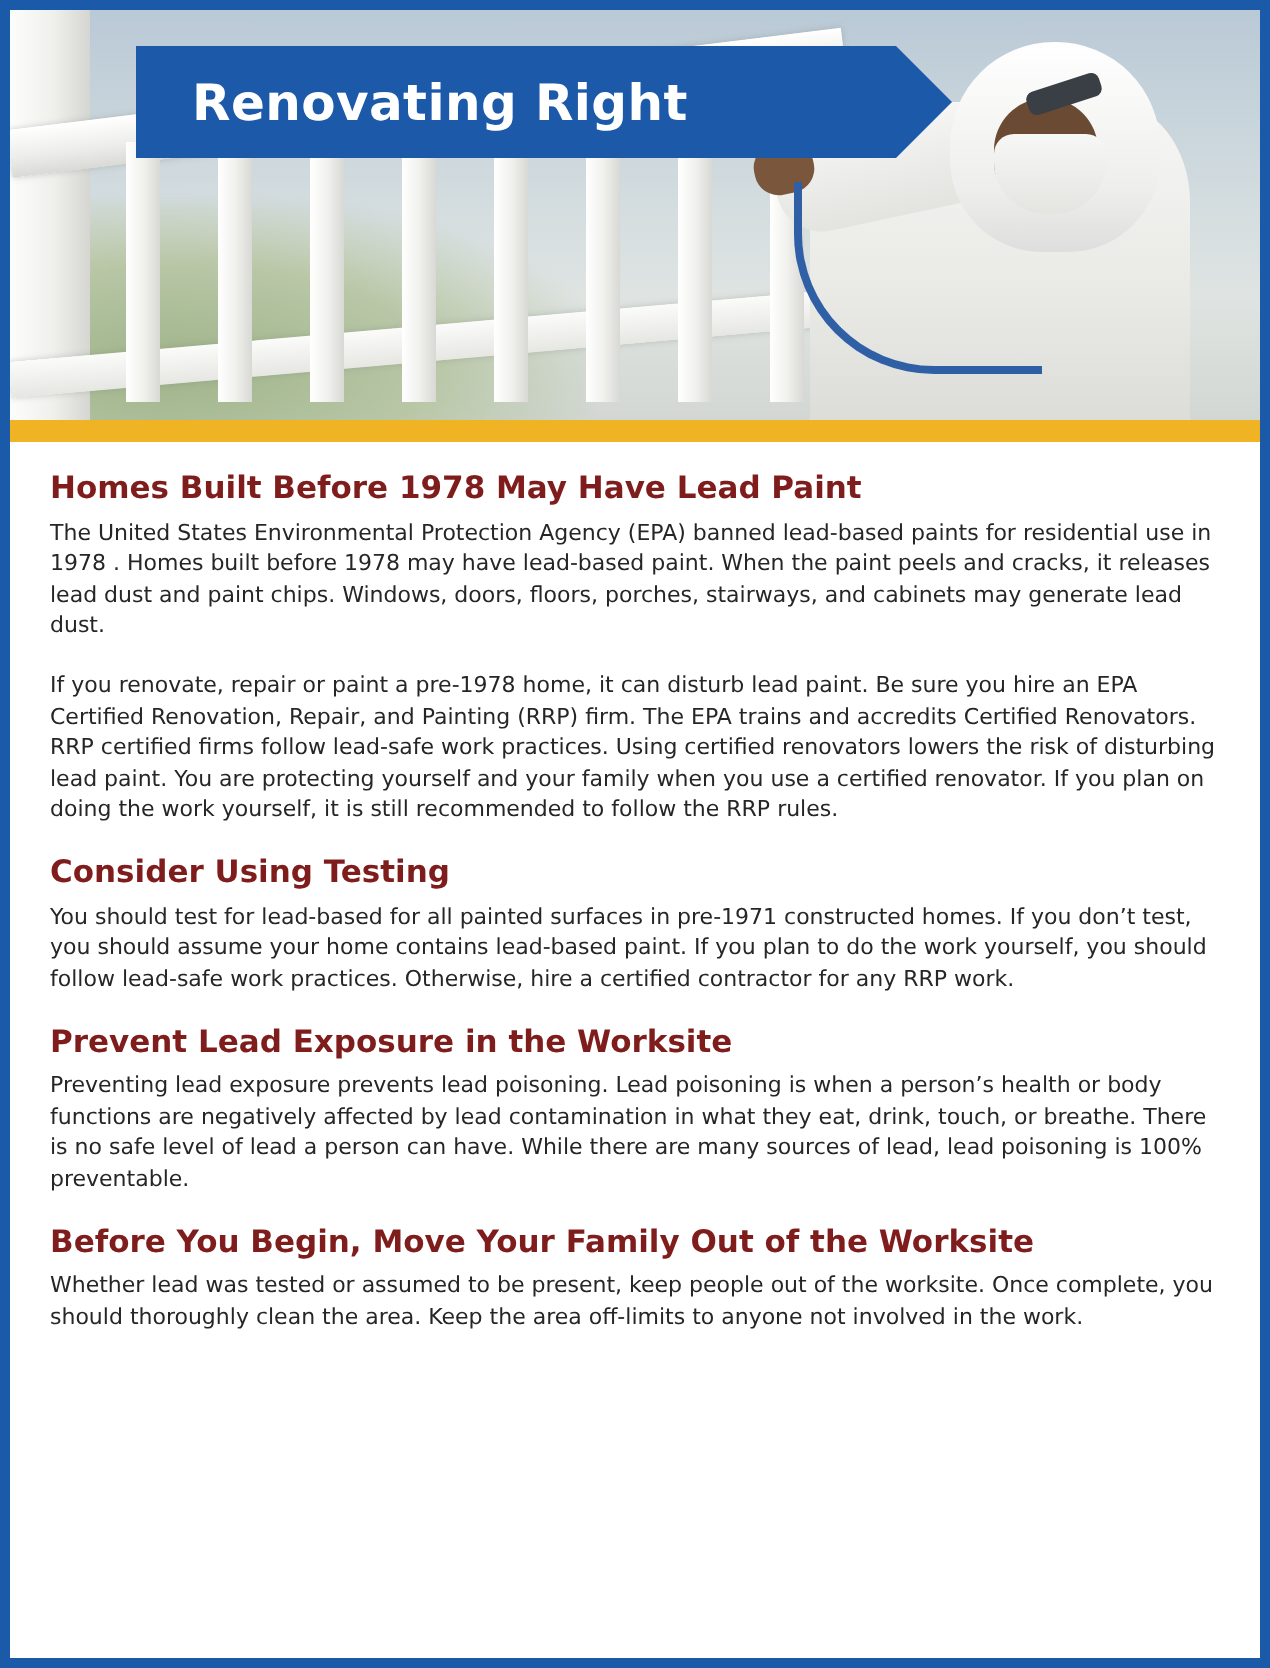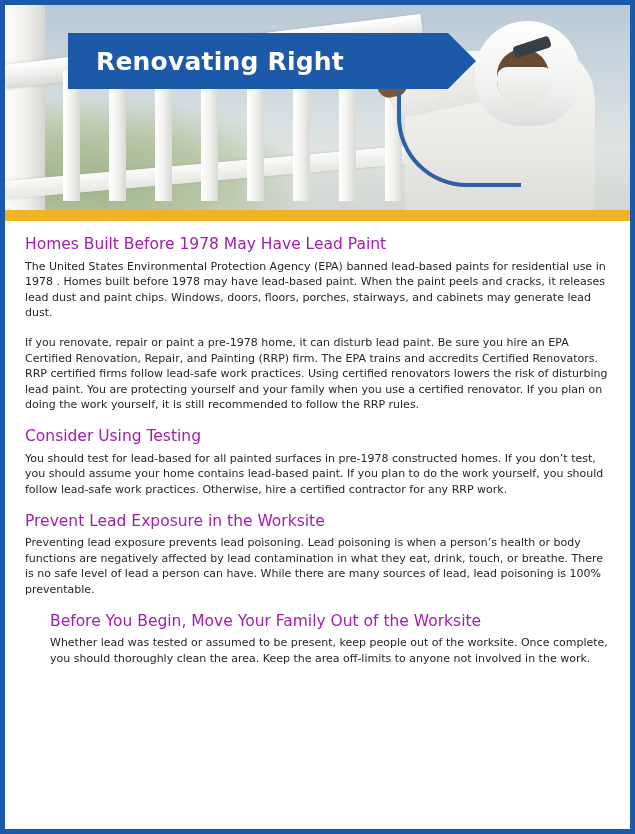--- a/index.html
+++ b/index.html
@@ -157,21 +157,21 @@
     height: 12px;
     background: #3a3f45;
     border-radius: 4px;
     transform: rotate(-18deg);
   }
 
   
   .title-banner {
     position: absolute;
     left: 63px;
-    top: 28px;
+    top: 18px;
     width: 380px;
     height: 56px;
     background: #1c5aa9;
     display: flex;
     align-items: center;
     z-index: 5;
   }
   .title-banner::after {
     content: "";
     position: absolute;
@@ -198,25 +198,25 @@
     height: 11px;
     background: #f0b323;
   }
 
   
   .content {
     padding: 14px 18px 0 20px;
     box-sizing: border-box;
   }
   .section { margin-bottom: 14px; }
-  .section:last-child { margin-bottom: 0; margin-left: 25px; }
+  .section:last-child { margin-bottom: 0; }
   h2.section-heading {
-    color: #a21caf;
+    color: #7f1d1d;
     font-size: 15.5px;
-    font-weight: normal;
+    font-weight: bold;
     margin: 0 0 5px 0;
     line-height: 1.2;
     font-family: "DejaVu Sans", sans-serif;
   }
   p.section-body {
     color: #262626;
     font-size: 11px;
     line-height: 1.42;
     margin: 0;
     text-align: left;
@@ -267,21 +267,21 @@
       <h2 class="section-heading">Homes Built Before 1978 May Have Lead Paint</h2>
       <p class="section-body">The United States Environmental Protection Agency (EPA) banned lead-based paints for residential use in 1978 . Homes built before 1978 may have lead-based paint. When the paint peels and cracks, it releases lead dust and paint chips. Windows, doors, floors, porches, stairways, and cabinets may generate lead dust.</p>
     </div>
 
     <div class="section">
       <p class="section-body">If you renovate, repair or paint a pre-1978 home, it can disturb lead paint. Be sure you hire an EPA Certified Renovation, Repair, and Painting (RRP) firm. The EPA trains and accredits Certified Renovators. RRP certified firms follow lead-safe work practices. Using certified renovators lowers the risk of disturbing lead paint. You are protecting yourself and your family when you use a certified renovator. If you plan on doing the work yourself, it is still recommended to follow the RRP rules.</p>
     </div>
 
     <div class="section">
       <h2 class="section-heading">Consider Using Testing</h2>
-      <p class="section-body">You should test for lead-based for all painted surfaces in pre-1978 constructed homes. If you don’t test, you should assume your home contains lead-based paint. If you plan to do the work yourself, you should follow lead-safe work practices. Otherwise, hire a certified contractor for any RRP work.</p>
+      <p class="section-body">You should test for lead-based for all painted surfaces in pre-1971 constructed homes. If you don’t test, you should assume your home contains lead-based paint. If you plan to do the work yourself, you should follow lead-safe work practices. Otherwise, hire a certified contractor for any RRP work.</p>
     </div>
 
     <div class="section">
       <h2 class="section-heading">Prevent Lead Exposure in the Worksite</h2>
       <p class="section-body">Preventing lead exposure prevents lead poisoning. Lead poisoning is when a person’s health or body functions are negatively affected by lead contamination in what they eat, drink, touch, or breathe. There is no safe level of lead a person can have. While there are many sources of lead, lead poisoning is 100% preventable.</p>
     </div>
 
     <div class="section">
       <h2 class="section-heading">Before You Begin, Move Your Family Out of the Worksite</h2>
       <p class="section-body">Whether lead was tested or assumed to be present, keep people out of the worksite. Once complete, you should thoroughly clean the area. Keep the area off-limits to anyone not involved in the work.</p>

